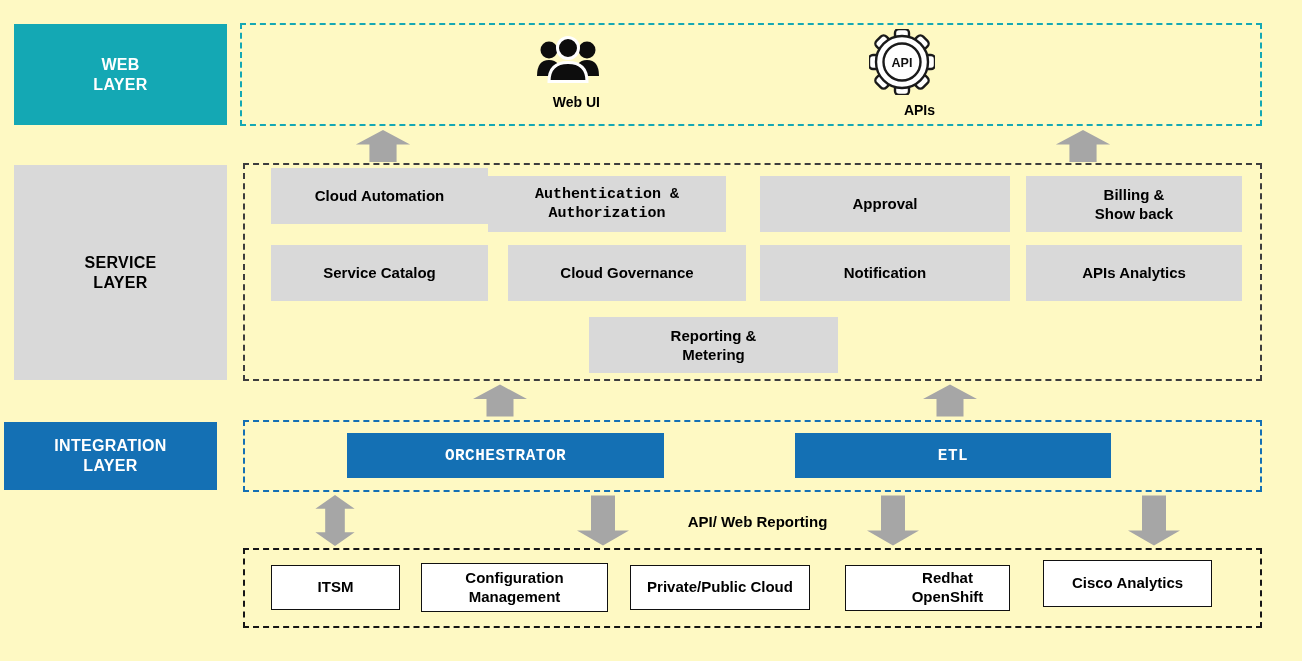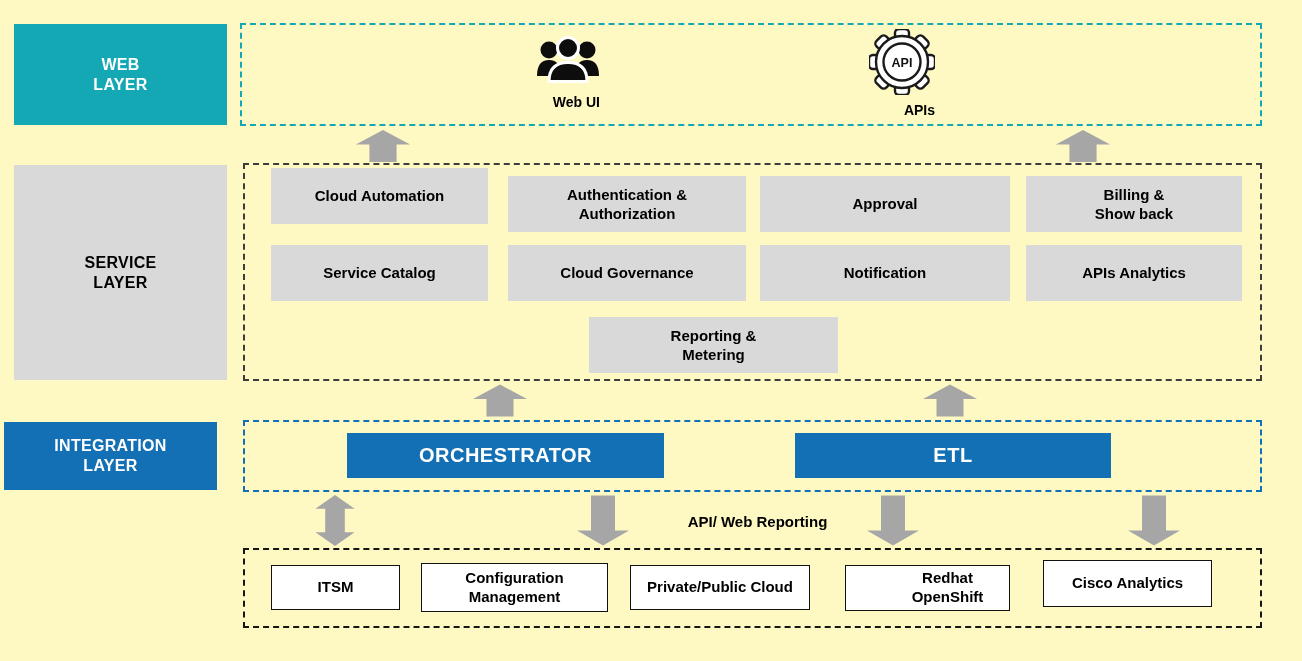--- a/index.html
+++ b/index.html
@@ -21,21 +21,21 @@
   .dash{border:2px dashed #444;}
   .web-dash{left:240px;top:23px;width:1022px;height:103px;border-color:var(--teal,#14A8B4);}
   .svc-dash{left:243px;top:163px;width:1019px;height:218px;border-color:#3d3d3d;}
   .int-dash{left:243px;top:420px;width:1019px;height:72px;border-color:var(--blue,#1470B4);}
   .ext-dash{left:243px;top:548px;width:1019px;height:80px;border-color:#161616;}
 
   
   .gbox{background:var(--light-gray,#D9D9D9);color:#000;font-weight:bold;font-size:15px;line-height:1.3;}
 
   
-  .bbox{background:var(--blue,#1470B4);color:#fff;font-weight:bold;font-size:20px;letter-spacing:.5px;}
+  .bbox{background:var(--blue,#1470B4);color:#fff;font-weight:bold;font-size:16px;letter-spacing:.5px;font-family:Liberation Mono, monospace;}
 
   
   .wbox{background:#fff;border:1.5px solid #111;color:#000;font-weight:bold;font-size:15px;line-height:1.25;}
 
   
   .icon-group{display:flex;flex-direction:column;align-items:flex-end;gap:6px;}
   .icon-caption{font-weight:bold;font-size:14px;color:#000;}
 
   .arrow svg{display:block;width:100%;height:100%;}
   .api-label{font-weight:bold;font-size:15px;color:#000;}
@@ -100,21 +100,21 @@
   </div>
   <div class="abs arrow" style="left:1055px;top:130px;width:56px;height:32px;">
     <svg viewBox="0 0 56 33">
         <polygon points="28,0 56,15 42,15 42,33 14,33 14,15 0,15" fill="var(--arrow-gray,#A6A6A6)"></polygon>
       </svg>
   </div>
 
   <div class="abs dash svc-dash"></div>
 
   <div class="abs center pre gbox" style="left:271px;top:168px;width:217px;height:56px;">Cloud Automation</div>
-  <div class="abs center pre gbox" style="left:508px;top:176px;width:238px;height:56px;">Authentication &amp;
+  <div class="abs center pre gbox" style="left:488px;top:176px;width:238px;height:56px;font-family:Liberation Mono, monospace;">Authentication &amp;
 Authorization</div>
   <div class="abs center pre gbox" style="left:760px;top:176px;width:250px;height:56px;">Approval</div>
   <div class="abs center pre gbox" style="left:1026px;top:176px;width:216px;height:56px;">Billing &amp;
 Show back</div>
   <div class="abs center pre gbox" style="left:271px;top:245px;width:217px;height:56px;">Service Catalog</div>
   <div class="abs center pre gbox" style="left:508px;top:245px;width:238px;height:56px;">Cloud Governance</div>
   <div class="abs center pre gbox" style="left:760px;top:245px;width:250px;height:56px;">Notification</div>
   <div class="abs center pre gbox" style="left:1026px;top:245px;width:216px;height:56px;">APIs Analytics</div>
   <div class="abs center pre gbox" style="left:589px;top:317px;width:249px;height:56px;">Reporting &amp;
 Metering</div>

